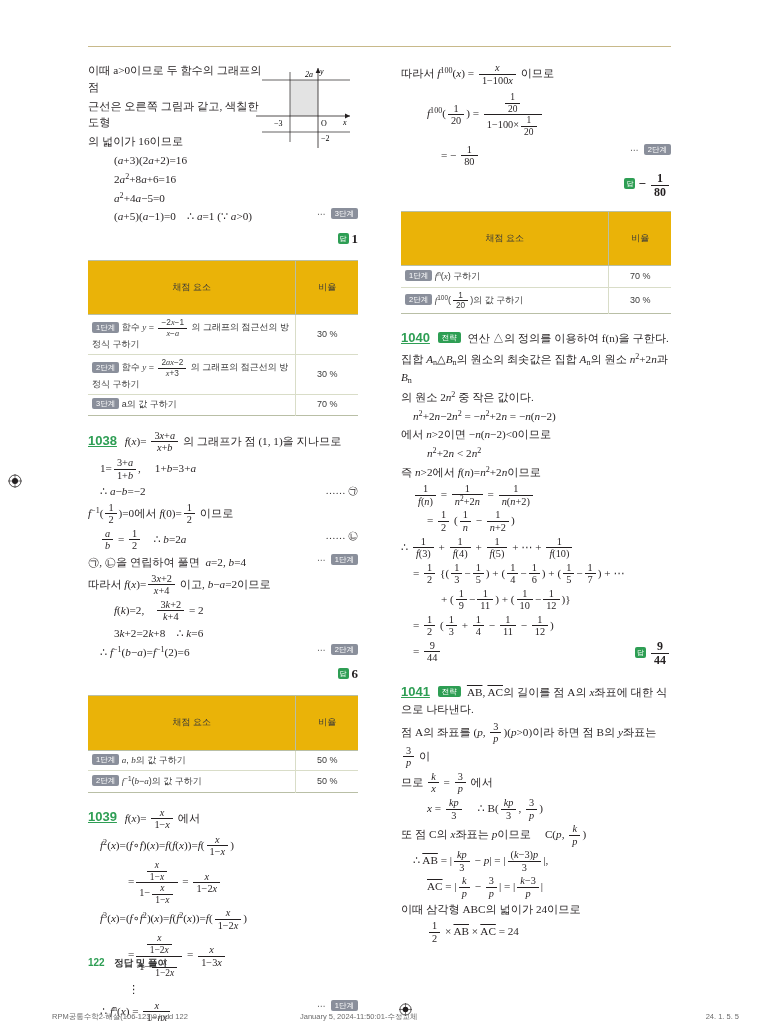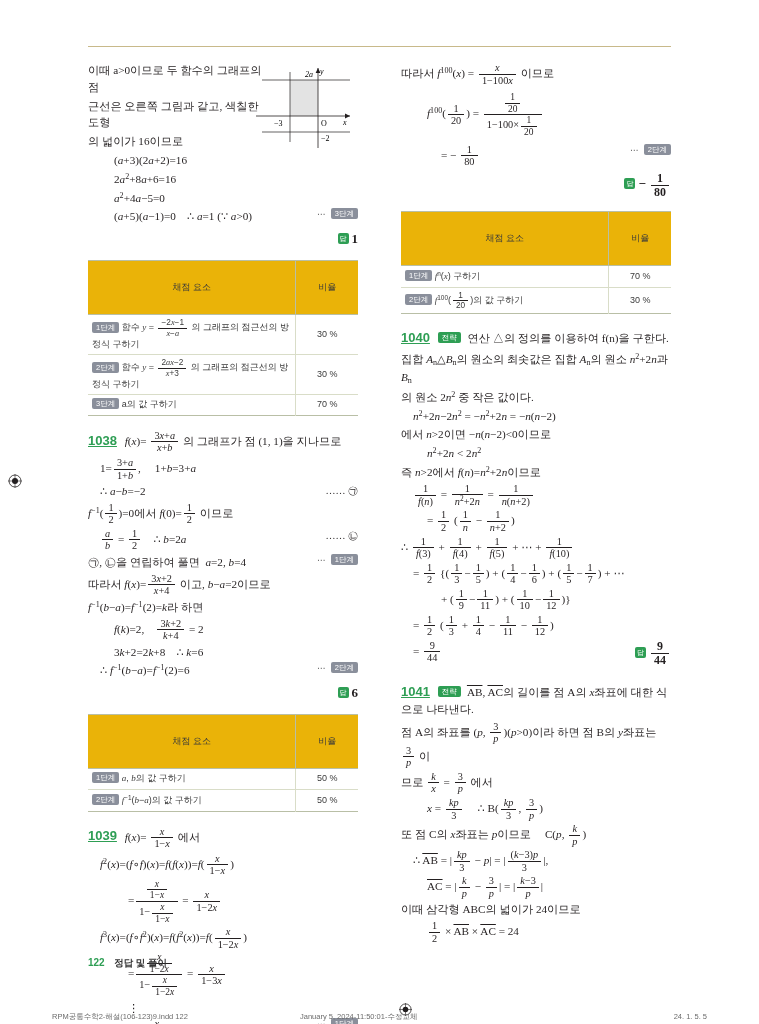--- a/index.html
+++ b/index.html
@@ -166,21 +166,21 @@
   .footer {
     position: absolute;
     bottom: 12px;
     left: 0; right: 0;
     font-family: "Liberation Sans", sans-serif;
     font-size: 7.5px;
     color: #6b6b6b;
   }
   .footer .f-left { position: absolute; left: 52px; }
   .footer .f-mid { position: absolute; left: 300px; }
-  .footer .f-right { position: absolute; right: 52px; }
+  .footer .f-right { position: absolute; right: 20px; }
   .reg-mark {
     position: absolute;
     left: 399px; bottom: 9px;
     width: 13px; height: 13px;
   }
   .side-mark {
     position: absolute;
     left: 8px; top: 474px;
     width: 14px; height: 14px;
   }
@@ -294,23 +294,20 @@
     </p>
     <div style="clear:both;"></div>
     <p class="para">
       ㉠, ㉡을 연립하여 풀면&nbsp; <i>a</i>=2, <i>b</i>=4
       <span class="steptag" style="float:right;">⋯ <span class="stepbadge">1단계</span></span>
     </p>
     <div style="clear:both;"></div>
     <p class="para">
       따라서 <i>f</i>(<i>x</i>)=<span class="frac"><span class="num">3<i>x</i>+2</span><span class="den"><i>x</i>+4</span></span> 이고, <i>b</i>−<i>a</i>=2이므로
     </p>
-    <p class="para">
-      <i>f</i><span class="sup">−1</span>(<i>b</i>−<i>a</i>)=<i>f</i><span class="sup">−1</span>(2)=<i>k</i>라 하면
-    </p>
     <p class="para ind2">
       <i>f</i>(<i>k</i>)=2,&nbsp;&nbsp;&nbsp;
       <span class="frac"><span class="num">3<i>k</i>+2</span><span class="den"><i>k</i>+4</span></span> = 2
     </p>
     <p class="para ind2">3<i>k</i>+2=2<i>k</i>+8&nbsp;&nbsp;&nbsp; ∴ <i>k</i>=6</p>
     <p class="para ind">
       ∴ <i>f</i><span class="sup">−1</span>(<i>b</i>−<i>a</i>)=<i>f</i><span class="sup">−1</span>(2)=6
       <span class="steptag" style="float:right;">⋯ <span class="stepbadge">2단계</span></span>
     </p>
     <div style="clear:both;"></div>

